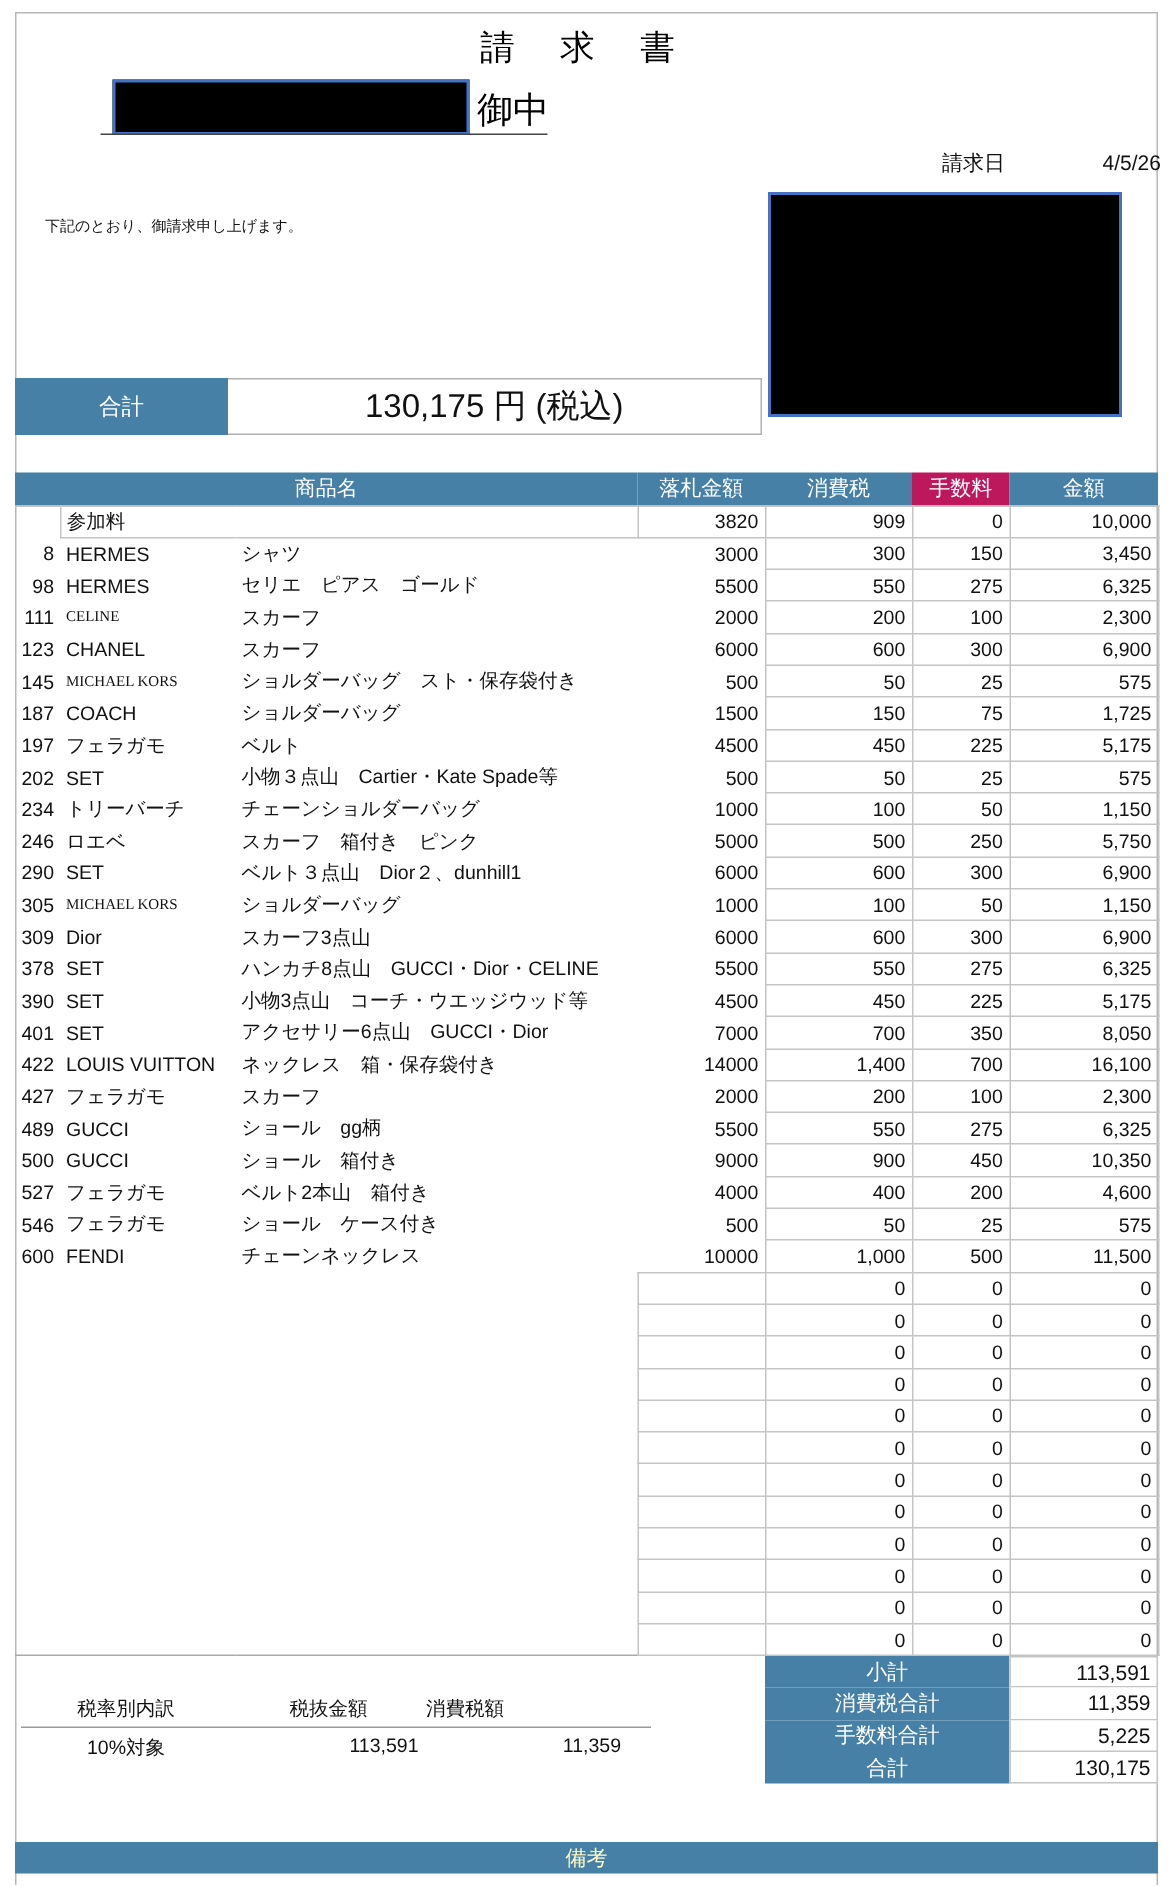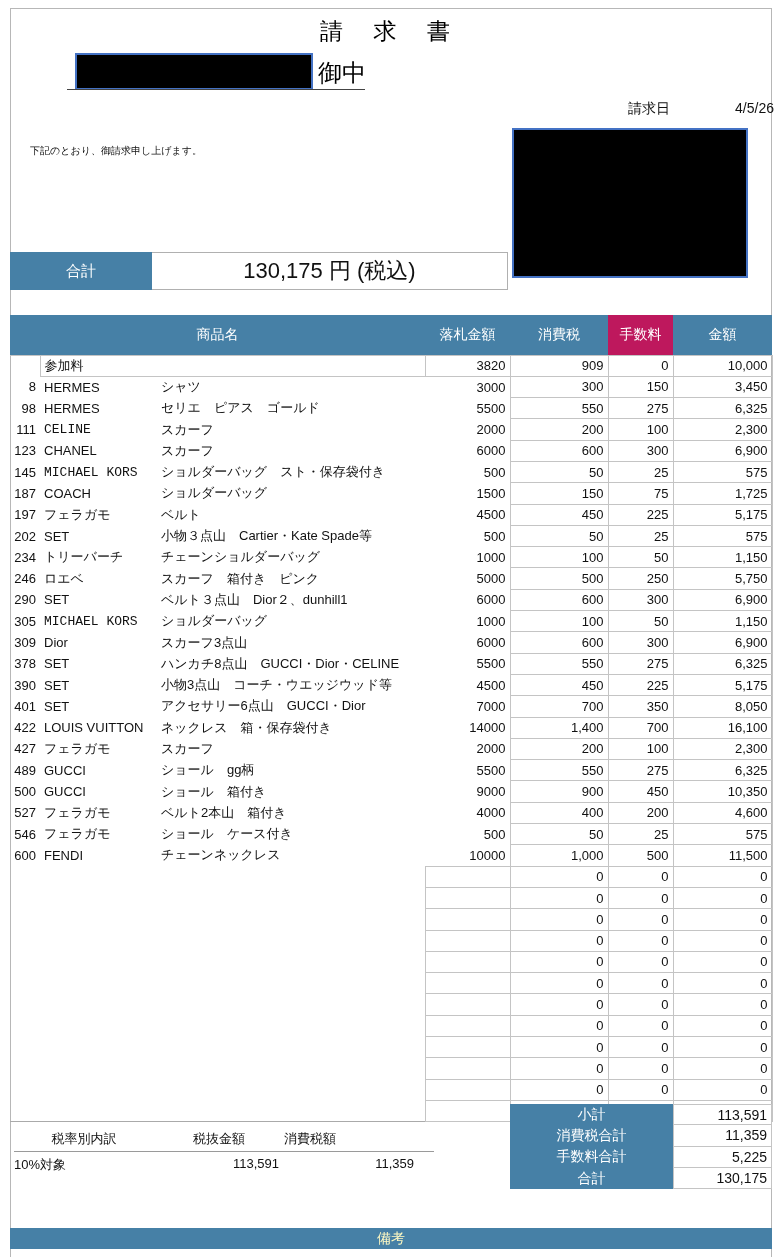--- a/index.html
+++ b/index.html
@@ -94,37 +94,37 @@
   
   table.items {
     position: absolute;
     left: 10px; top: 315px;
     width: 762px;
     border-collapse: collapse;
     table-layout: fixed;
     border-bottom: 1px solid #aaa;
   }
   table.items th {
-    height: 40px;
+    height: 22px;
     color: #fff;
     font-size: 14px;
     font-weight: 500;
     text-align: center;
   }
   table.items td {
     height: 21.3px;
     font-size: 13px;
     padding: 0 4px;
     white-space: nowrap;
     overflow: hidden;
     vertical-align: middle;
   }
   td.c-no    { text-align: right; padding-right: 2px; }
   td.c-brand { padding-left: 2px; }
-  td.c-brand.serif { font-family: Liberation Mono, monospace; font-size: 13px; }
+  td.c-brand.serif { font-family: Liberation Serif, serif; font-size: 10px; }
   td.c-desc  { padding-left: 4px; }
   td.c-num   { text-align: right; }
   td.bordered { border: 1px solid #c4c4c4; }
   tr.first-row td { border-top: 1px solid #c4c4c4; }
   tr.first-row td.c-name-merged,
   tr.first-row td.c-bid { border: 1px solid #c4c4c4; }
   
   .summary {
     position: absolute;
     left: 510px; top: 1104px;
@@ -152,21 +152,21 @@
     position: absolute;
     left: 14px; top: 1130px;
     width: 420px;
     font-size: 13px;
   }
   .tax-breakdown .tb-head { display: flex; padding-bottom: 3px; border-bottom: 1px solid #9a9a9a; }
   .tax-breakdown .tb-head span:nth-child(1) { width: 140px; text-align: center; }
   .tax-breakdown .tb-head span:nth-child(2) { width: 130px; text-align: center; }
   .tax-breakdown .tb-head span:nth-child(3) { width: 130px; text-align: left; }
   .tax-breakdown .tb-row { display: flex; padding-top: 4px; }
-  .tax-breakdown .tb-row span:nth-child(1) { width: 140px; text-align: left; }
+  .tax-breakdown .tb-row span:nth-child(1) { width: 140px; text-align: center; }
   .tax-breakdown .tb-row span:nth-child(2) { width: 125px; text-align: right; }
   .tax-breakdown .tb-row span:nth-child(3) { width: 135px; text-align: right; }
   
   .remarks-bar {
     position: absolute;
     left: 10px; top: 1228px;
     width: 762px; height: 21px;
     color: #fef9c3;
     font-size: 14px;
     display: flex; align-items: center; justify-content: center;

